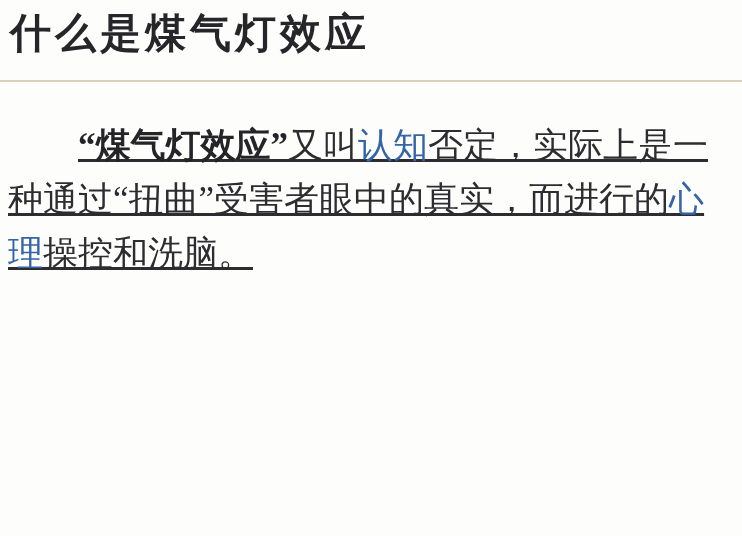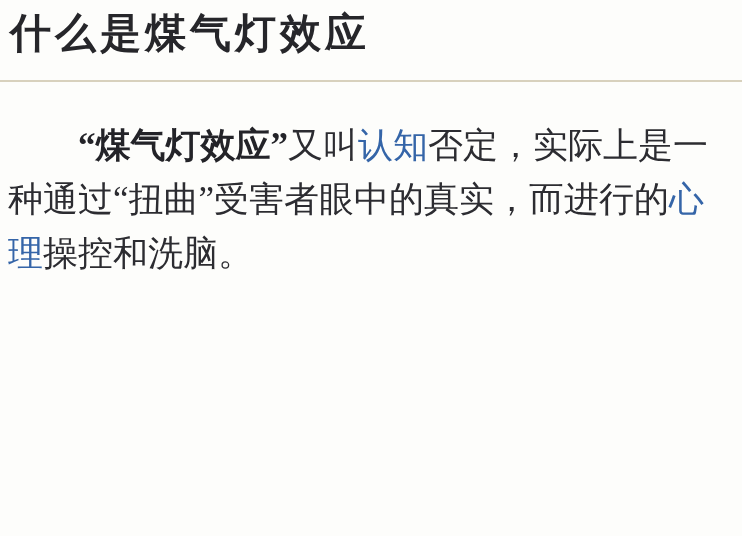--- a/index.html
+++ b/index.html
@@ -35,21 +35,21 @@
     margin: 22px -6px 0 -8px; 
   }
   .content p {
     margin: 0;
     font-size: 35px;
     line-height: 54px;
     text-indent: 2em;
     letter-spacing: 0px;
     color: #2c2c31;
   }
-  .content p.para-1 { margin-top: 37px; }
+  .content p.para-1 { margin-top: 37px; text-decoration: underline; }
   .content p.para-2 { margin-top: 32px; }
   .seg-normal { color: #2c2c31; }
   .seg-bold {
     color: #232328;
     font-weight: 700;
   }
   a.seg-link {
     color: #3565a8;
     text-decoration: none;
     cursor: pointer;

